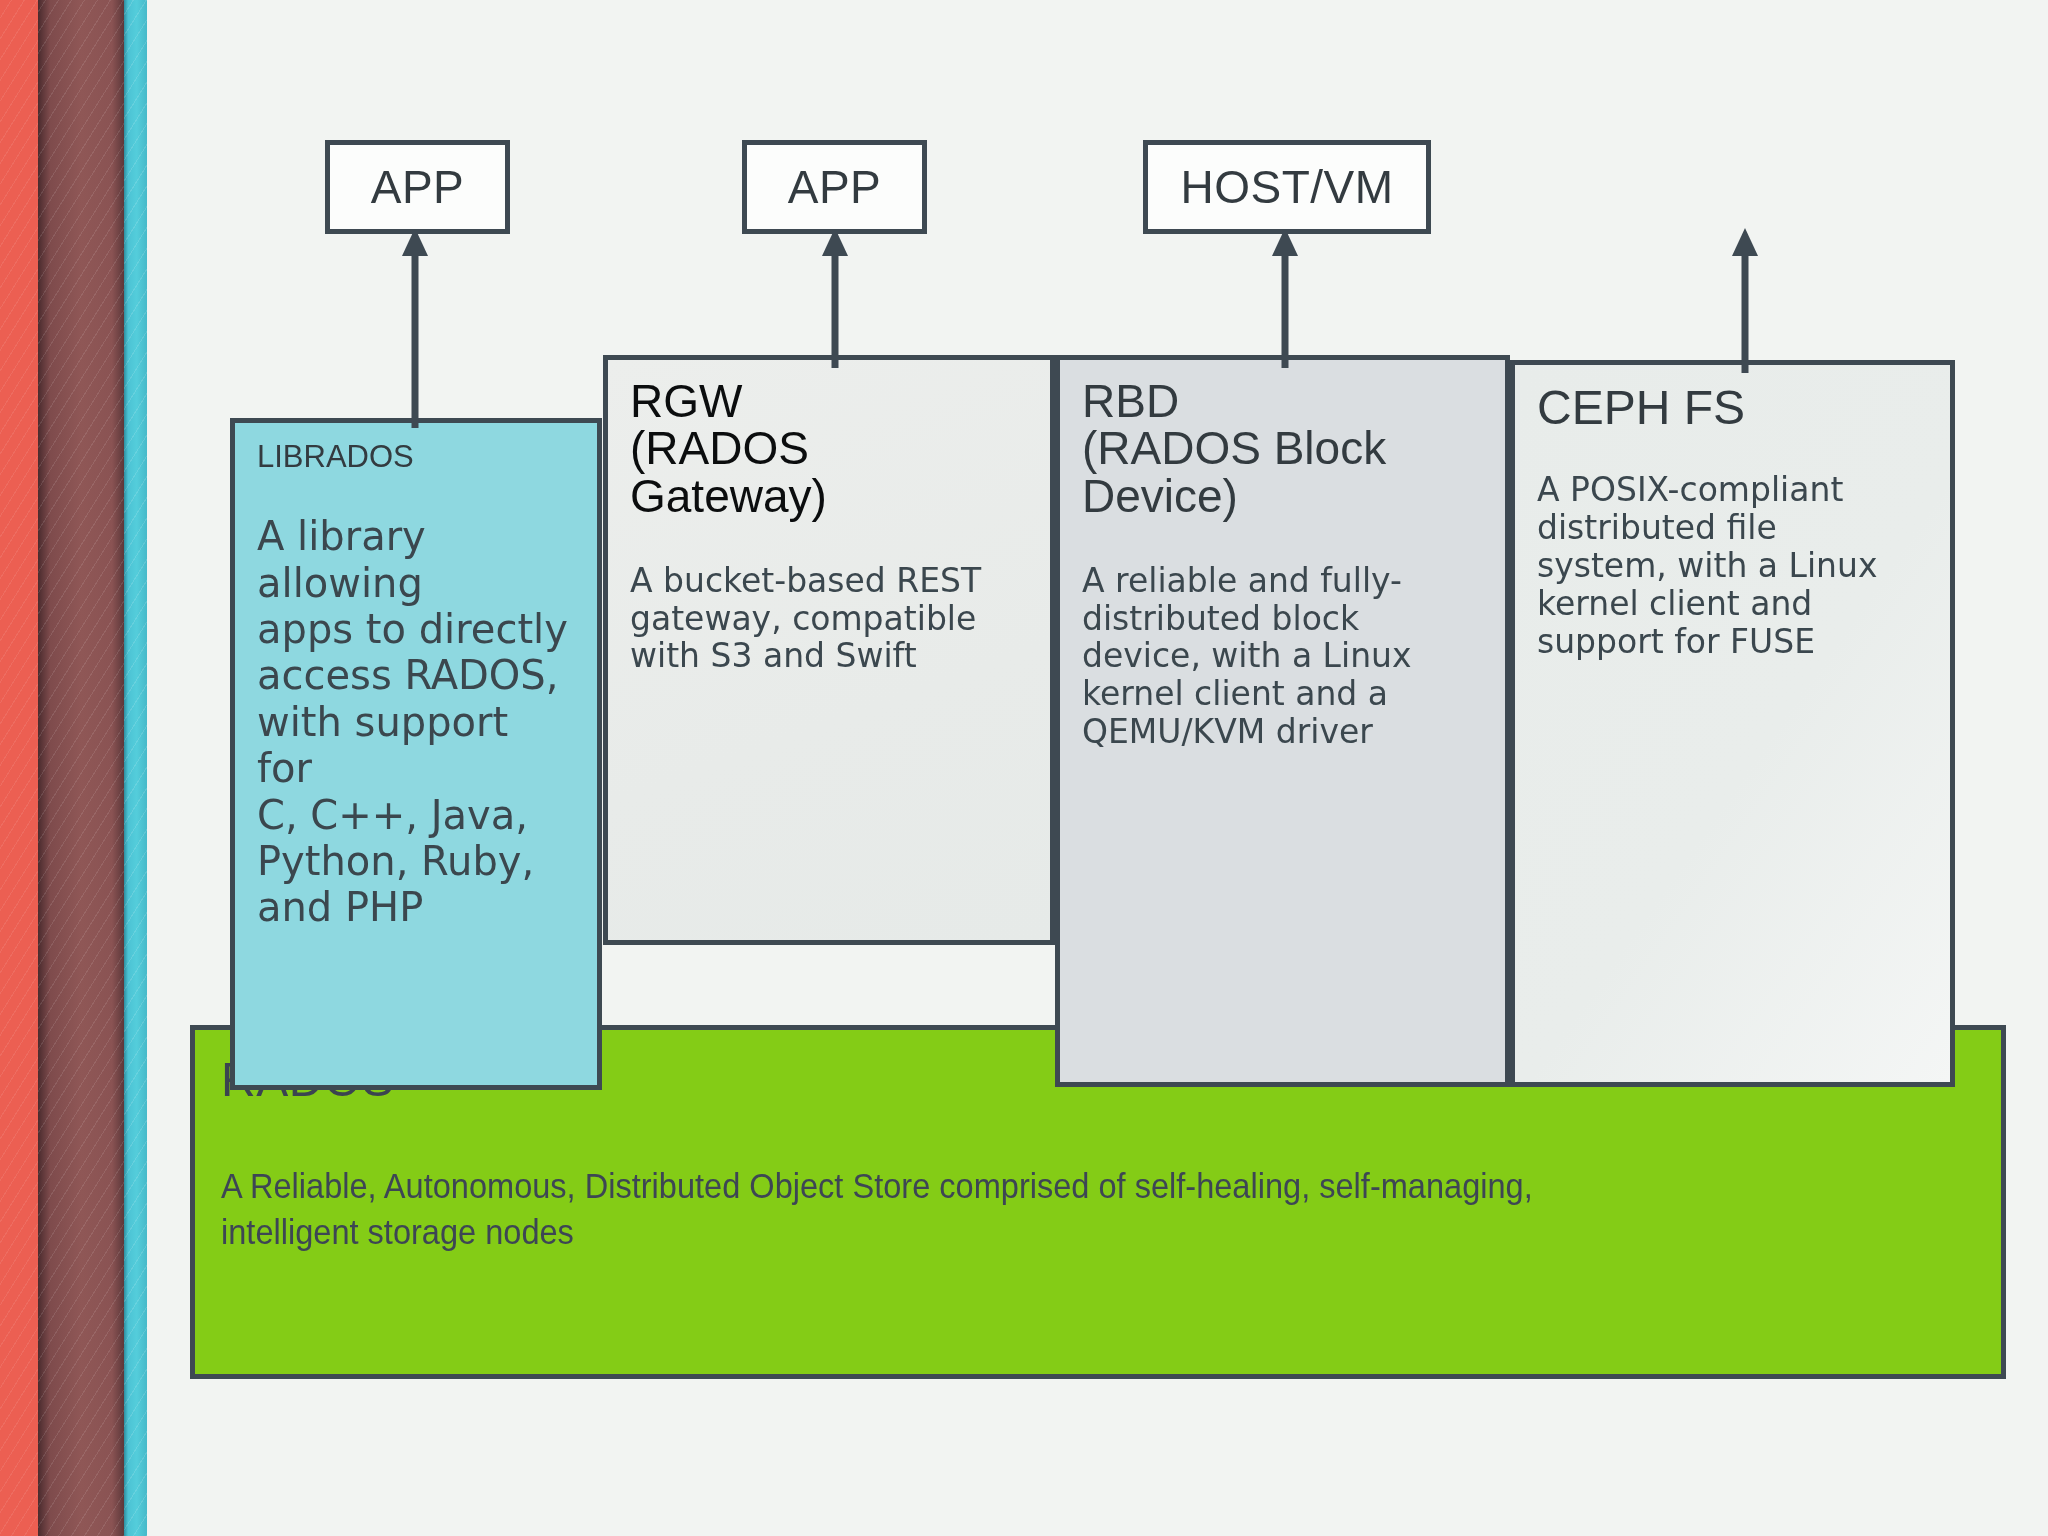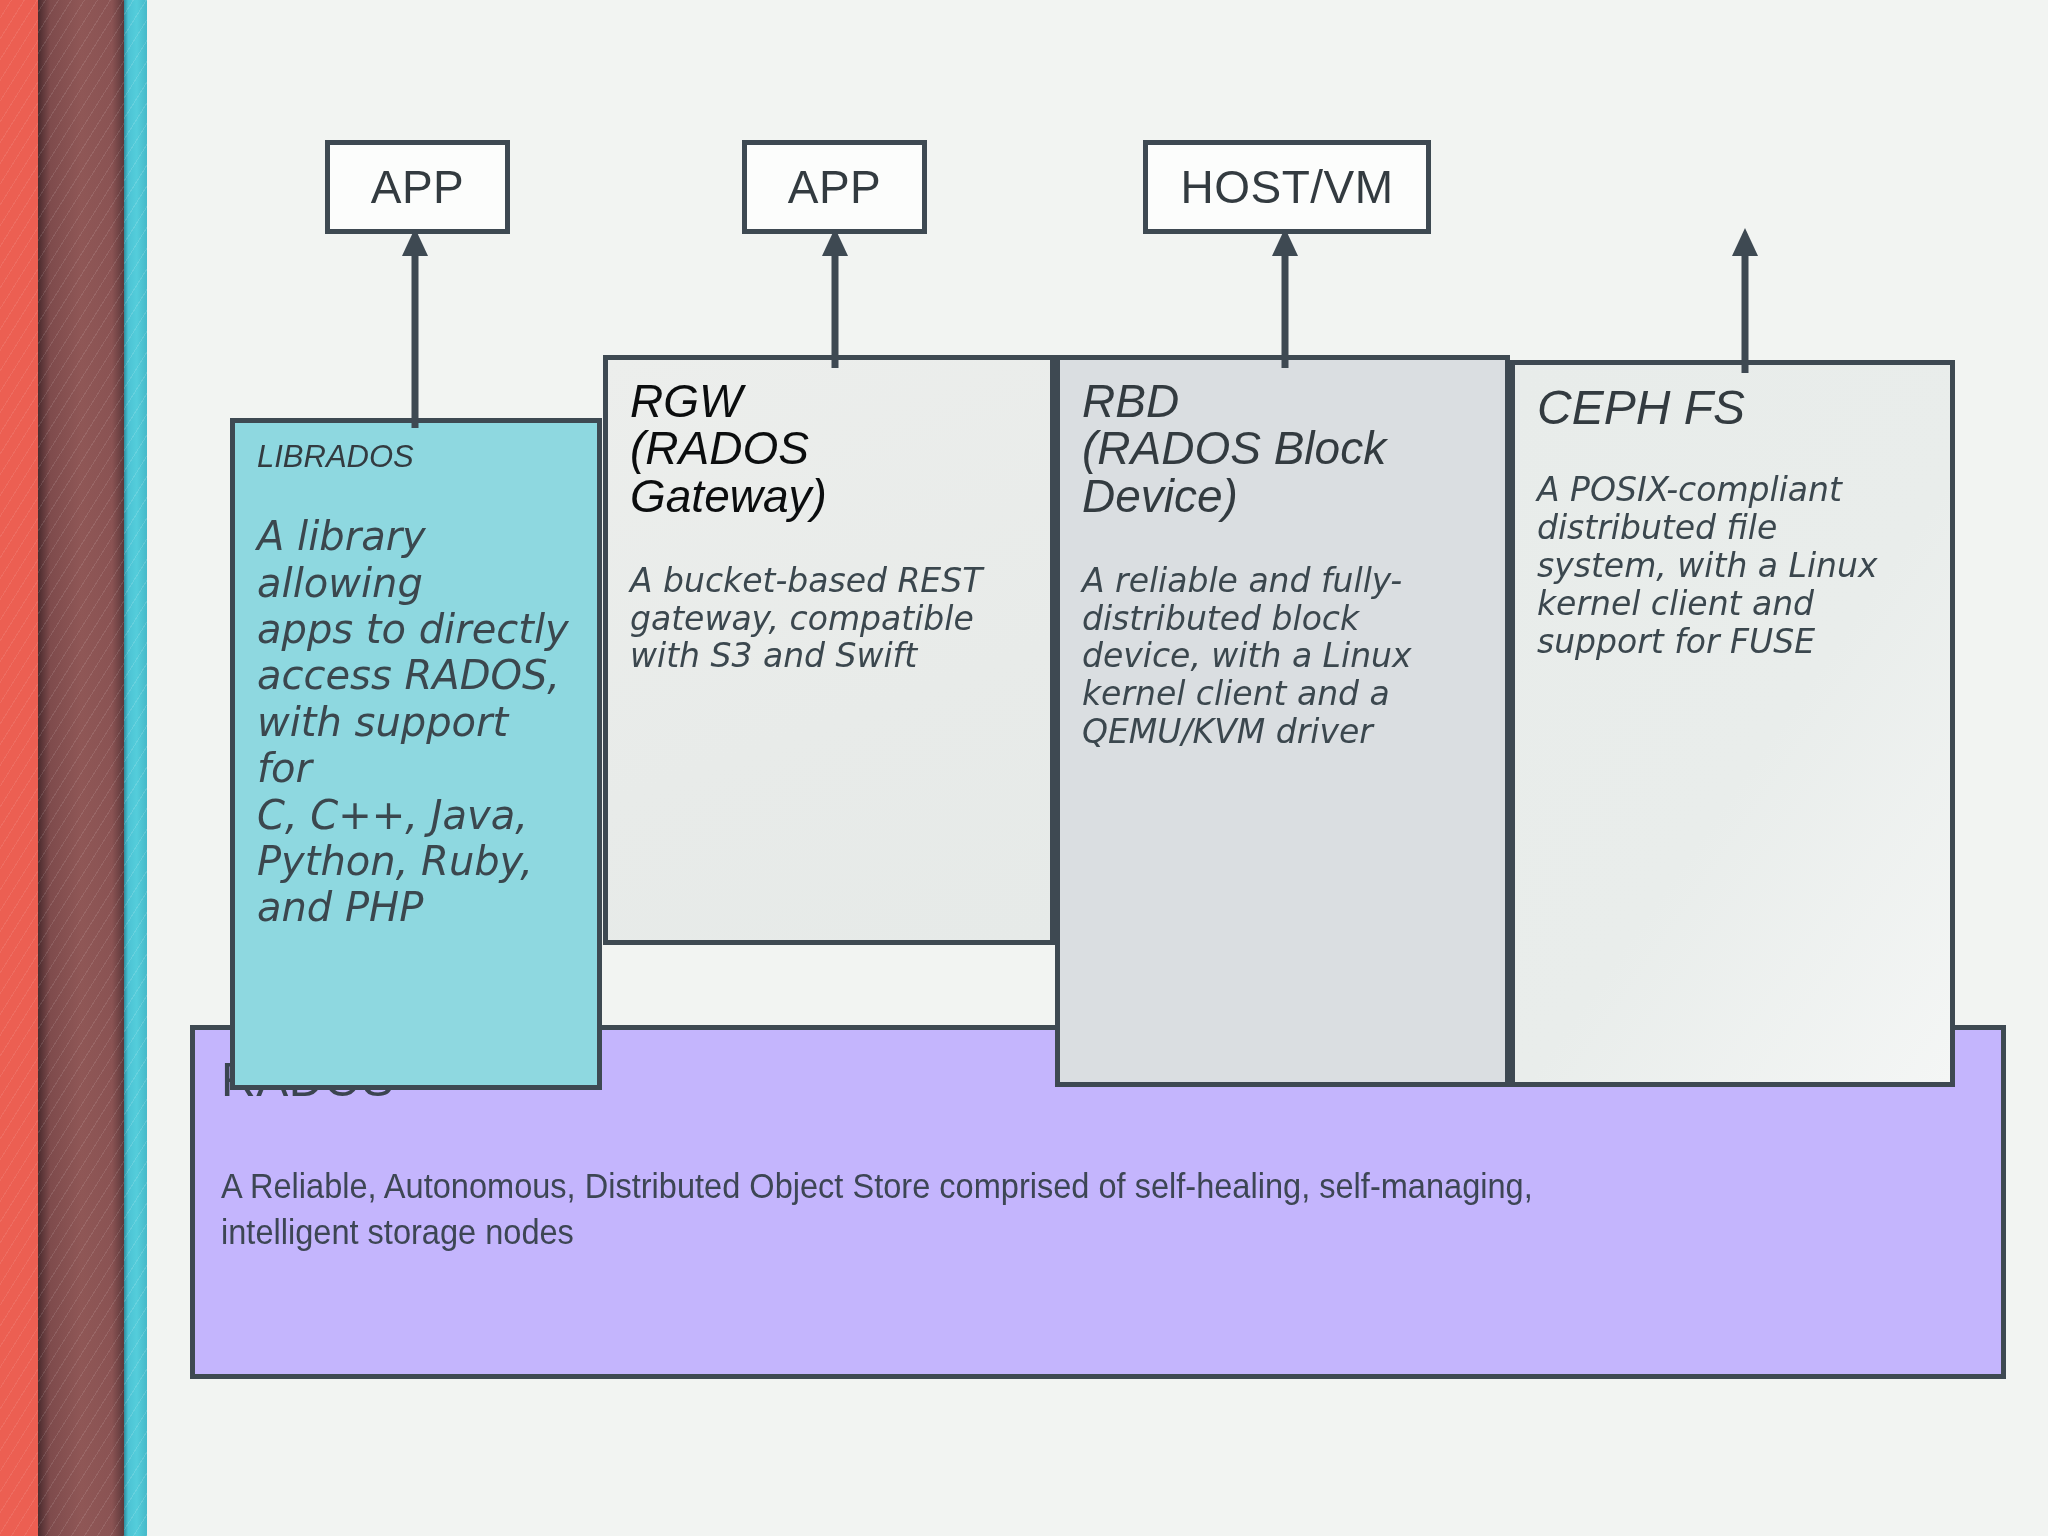--- a/index.html
+++ b/index.html
@@ -97,21 +97,20 @@
   .arrow {
     position: absolute;
     z-index: 20;
   }
 
   
   .svc-box {
     position: absolute;
     border: 5px solid #3e4952;
     padding: 18px 22px 0 22px;
-    font-style: italic;
   }
   .svc-title {
     font-family: "Liberation Sans", sans-serif;
     font-size: 46px;
     line-height: 1.04;
     font-weight: 400;
     color: #333b40;
     white-space: pre-line;
   }
   .svc-desc {
@@ -172,21 +171,21 @@
     margin-top: 38px;
     font-size: 33px;
     line-height: 1.15;
   }
 
   
   #box-rados {
     position: absolute;
     left: 190px; top: 1025px;
     width: 1816px; height: 354px;
-    background: #c4b5fd;
+    background: #84cc16;
     border: 5px solid #3e4952;
     padding: 22px 26px 0 26px;
     z-index: 8;
   }
   #rados-title {
     font-family: "Liberation Sans", sans-serif;
     font-size: 48px;
     color: #3b4450;
     letter-spacing: 0.5px;
   }

